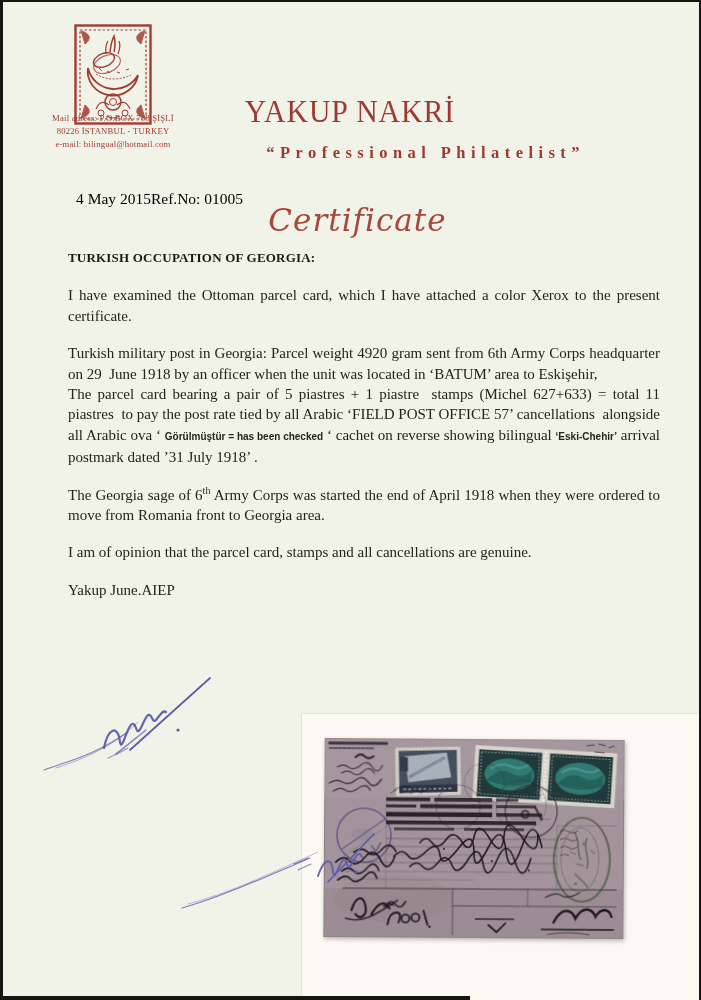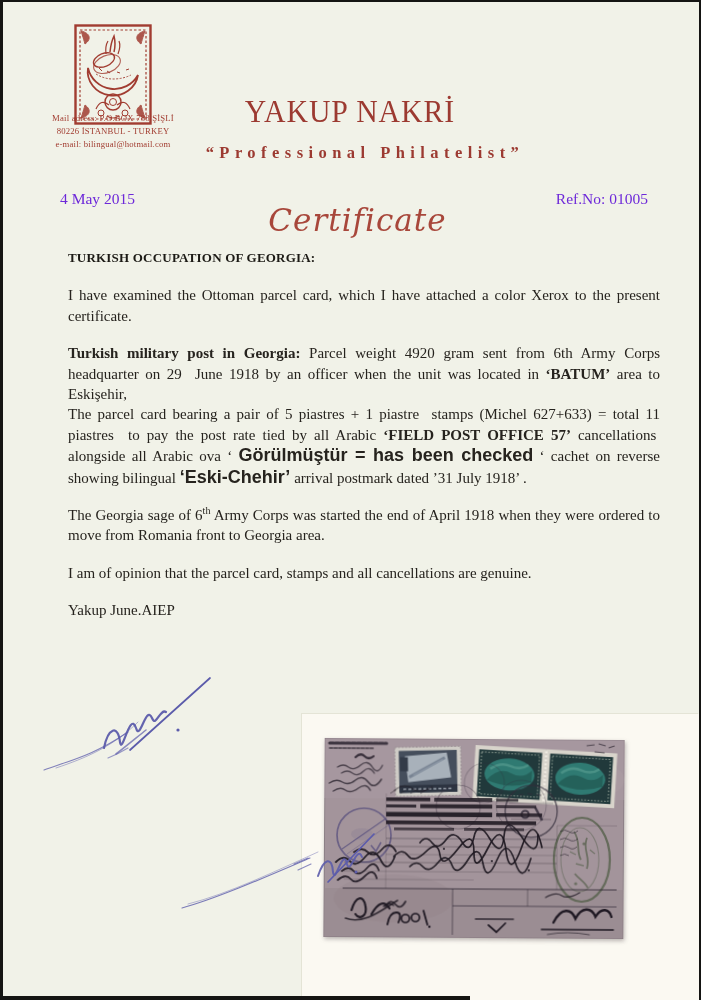--- a/index.html
+++ b/index.html
@@ -24,44 +24,44 @@
     position:absolute;left:28px;top:112px;width:170px;
     text-align:center;font-size:8.7px;line-height:13px;
     color:#a23d31;letter-spacing:.2px;
   }
   .title{
     position:absolute;left:150px;top:94px;width:400px;text-align:center;
     font-size:31px;color:#9c3a31;letter-spacing:1px;
     transform:scaleX(.96);font-weight:400;
   }
   .subtitle{
-    position:absolute;left:145px;top:143px;width:440px;text-align:center;
+    position:absolute;left:145px;top:143px;width:440px;text-align:right;
     font-size:16.5px;color:#9c3a31;letter-spacing:.33em;font-weight:700;
   }
   .meta-row{
-    position:absolute;left:60px;top:190px;width:588px;
-    display:flex;justify-content:space-between;
-    font-size:15.5px;color:#6d28d9;
+    position:absolute;left:76px;top:190px;width:588px;
+    display:flex;justify-content:flex-start;
+    font-size:15.5px;color:#000000;
   }
   .script-title{
     position:absolute;left:0;top:202px;width:715px;text-align:center;
     font-family:"DejaVu Serif",serif;font-style:italic;
     font-size:31px;color:#a8473b;letter-spacing:1px;
   }
   .body-text{
     position:absolute;left:68px;top:248px;width:592px;
     font-size:15px;line-height:20.4px;color:#26231e;text-align:justify;
   }
   .body-text h2{
     font-size:13px;margin:0 0 17px 0;color:#1c1a15;letter-spacing:.2px;
   }
   .body-text p{margin:0 0 17px 0;}
   .body-text p.nogap{margin-bottom:0;}
-  .seg-b{font-weight:700;}
-  .seg-bs{font-weight:700;font-family:"Liberation Sans",sans-serif;font-size:18px;}
+  .seg-b{font-weight:400;}
+  .seg-bs{font-weight:700;font-family:"Liberation Sans",sans-serif;font-size:10px;}
   .seg-sup{vertical-align:super;font-size:10px;line-height:0;font-family:Liberation Serif, serif;}
   .signatory{margin-top:0;}
 
   .sig1{position:absolute;left:38px;top:666px;z-index:2;}
   .sig2{position:absolute;left:176px;top:818px;z-index:5;}
 
   .photo{
     position:absolute;left:302px;top:714px;width:397px;height:286px;
     background:#fbf9f2;z-index:2;
     box-shadow:-1px -1px 0 #e4e4d6;

